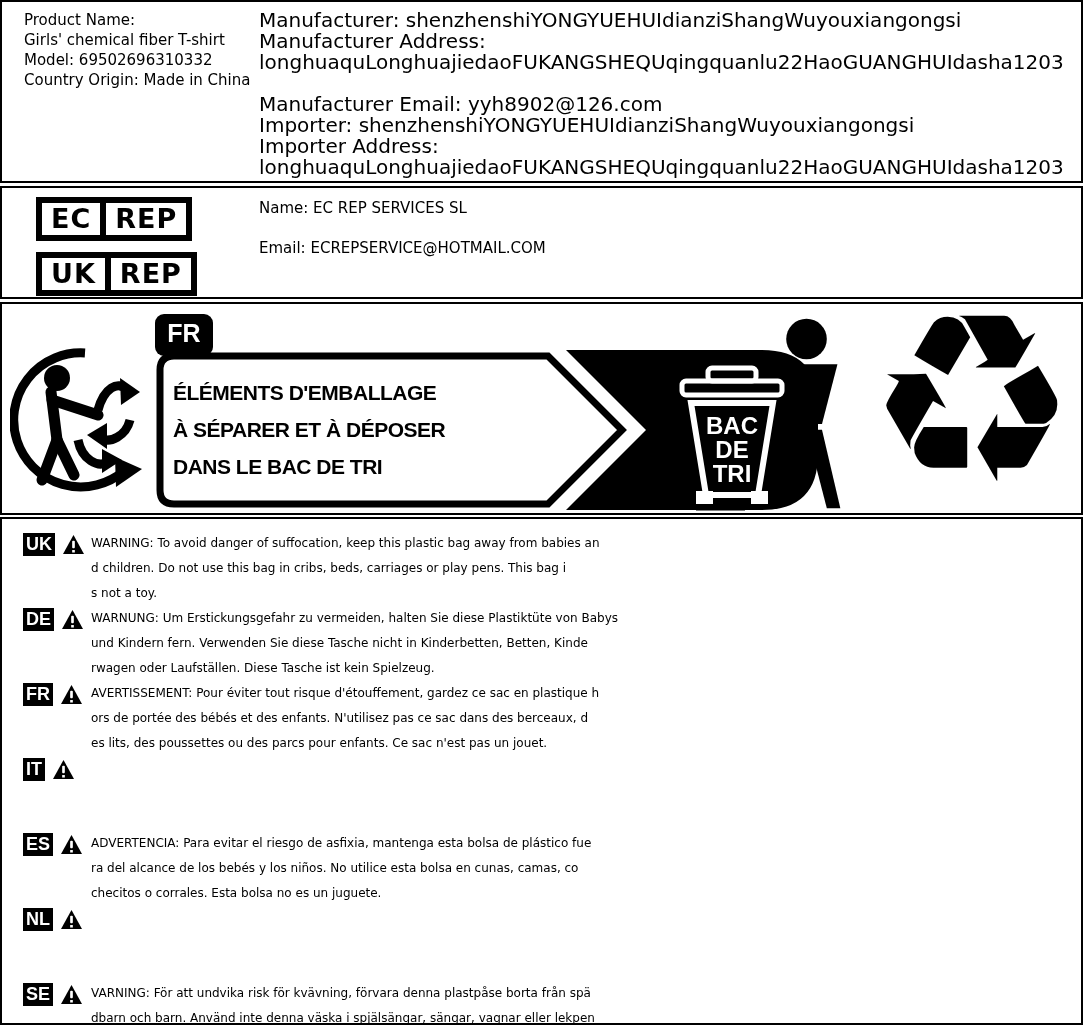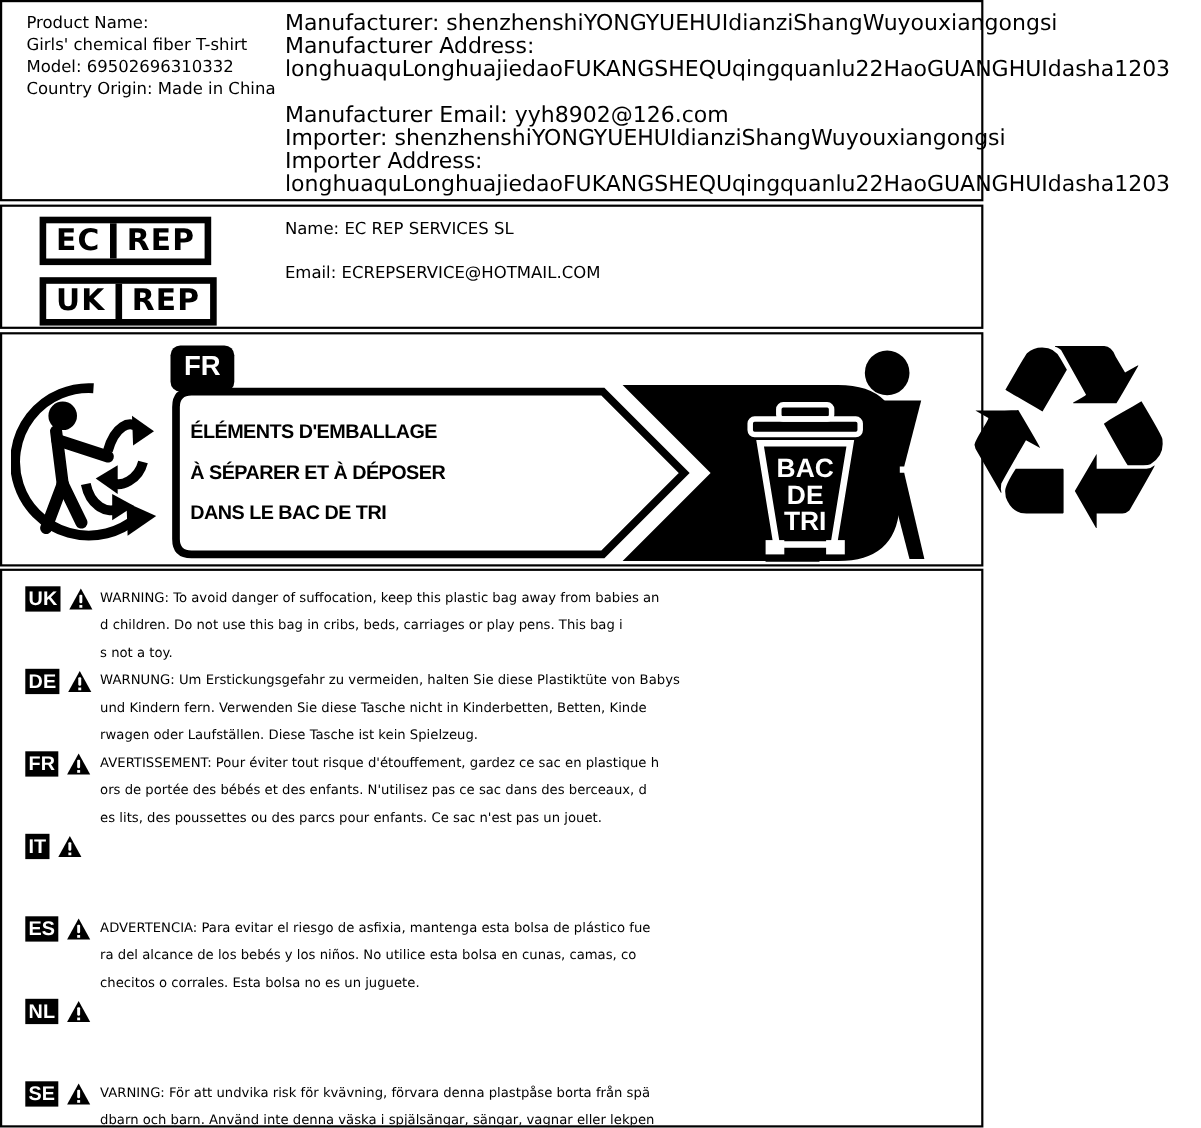--- a/index.html
+++ b/index.html
@@ -4,21 +4,21 @@
 <style>
   * { margin:0; padding:0; box-sizing:border-box; }
   html,body { background:#fff; }
   body {
     position:relative;
     width:1092px; height:1025px;
     overflow:hidden;
     font-family:"DejaVu Sans", sans-serif;
     color:#000;
   }
-  .section { position:absolute; left:0; width:894px; border:2px solid #000; background:#fff; }
+  .section { position:absolute; left:0; width:1083px; border:2px solid #000; background:#fff; }
   .s1 { top:0;   height:183px; }
   .s2 { top:186px; height:113px; }
   .s3 { top:302px; height:213px; }
   .s4 { top:517px; height:508px; overflow:hidden; }
 
   .pre { white-space:pre-line; }
 
   
   .col-left  { position:absolute; left:22px;  top:8px;  font-size:15px; line-height:20px; }
   .col-right { position:absolute; left:257px; top:8px;  font-size:20px; line-height:21px; width:820px; }
@@ -31,21 +31,21 @@
   .rep-text { position:absolute; left:257px; top:10px; font-size:15px; line-height:20px; }
   .rep-email { margin-top:20px; }
 
   
   .triman-svg   { position:absolute; left:8px;  top:16px; }
   .fr-tab { position:absolute; left:153px; top:10px; width:58px; height:42px; background:#000; color:#fff;
             border-radius:9px; font-weight:bold; font-size:25px; text-align:center; line-height:38px;
             font-family:"Liberation Sans", sans-serif; z-index:0; }
   .bubble-svg { position:absolute; left:148px; top:44px; z-index:1; }
   .bubble-text { position:absolute; left:171px; top:70px; width:345px; z-index:2;
-                 font-family:"Liberation Sans", sans-serif; font-weight:bold; font-size:18px;
+                 font-family:"Liberation Sans", sans-serif; font-weight:bold; font-size:21px;
                  line-height:37px; letter-spacing:-0.5px; white-space:pre-line; }
   .tidyman-svg { position:absolute; left:686px; top:6px; }
   .recycle-glyph { position:absolute; left:862px; top:0px; width:215px; height:205px;
                    font-size:235px; line-height:192px; text-align:center; overflow:visible; }
 
   
   .warn-list { padding:12px 0 0 21px; }
   .warn-row  { display:flex; align-items:flex-start; min-height:75px; }
   .warn-badges { width:64px; flex:0 0 64px; display:flex; align-items:center; margin-top:2px; }
   .lang-badge { background:#000; color:#fff; font-weight:bold; font-size:18px; line-height:23px;

